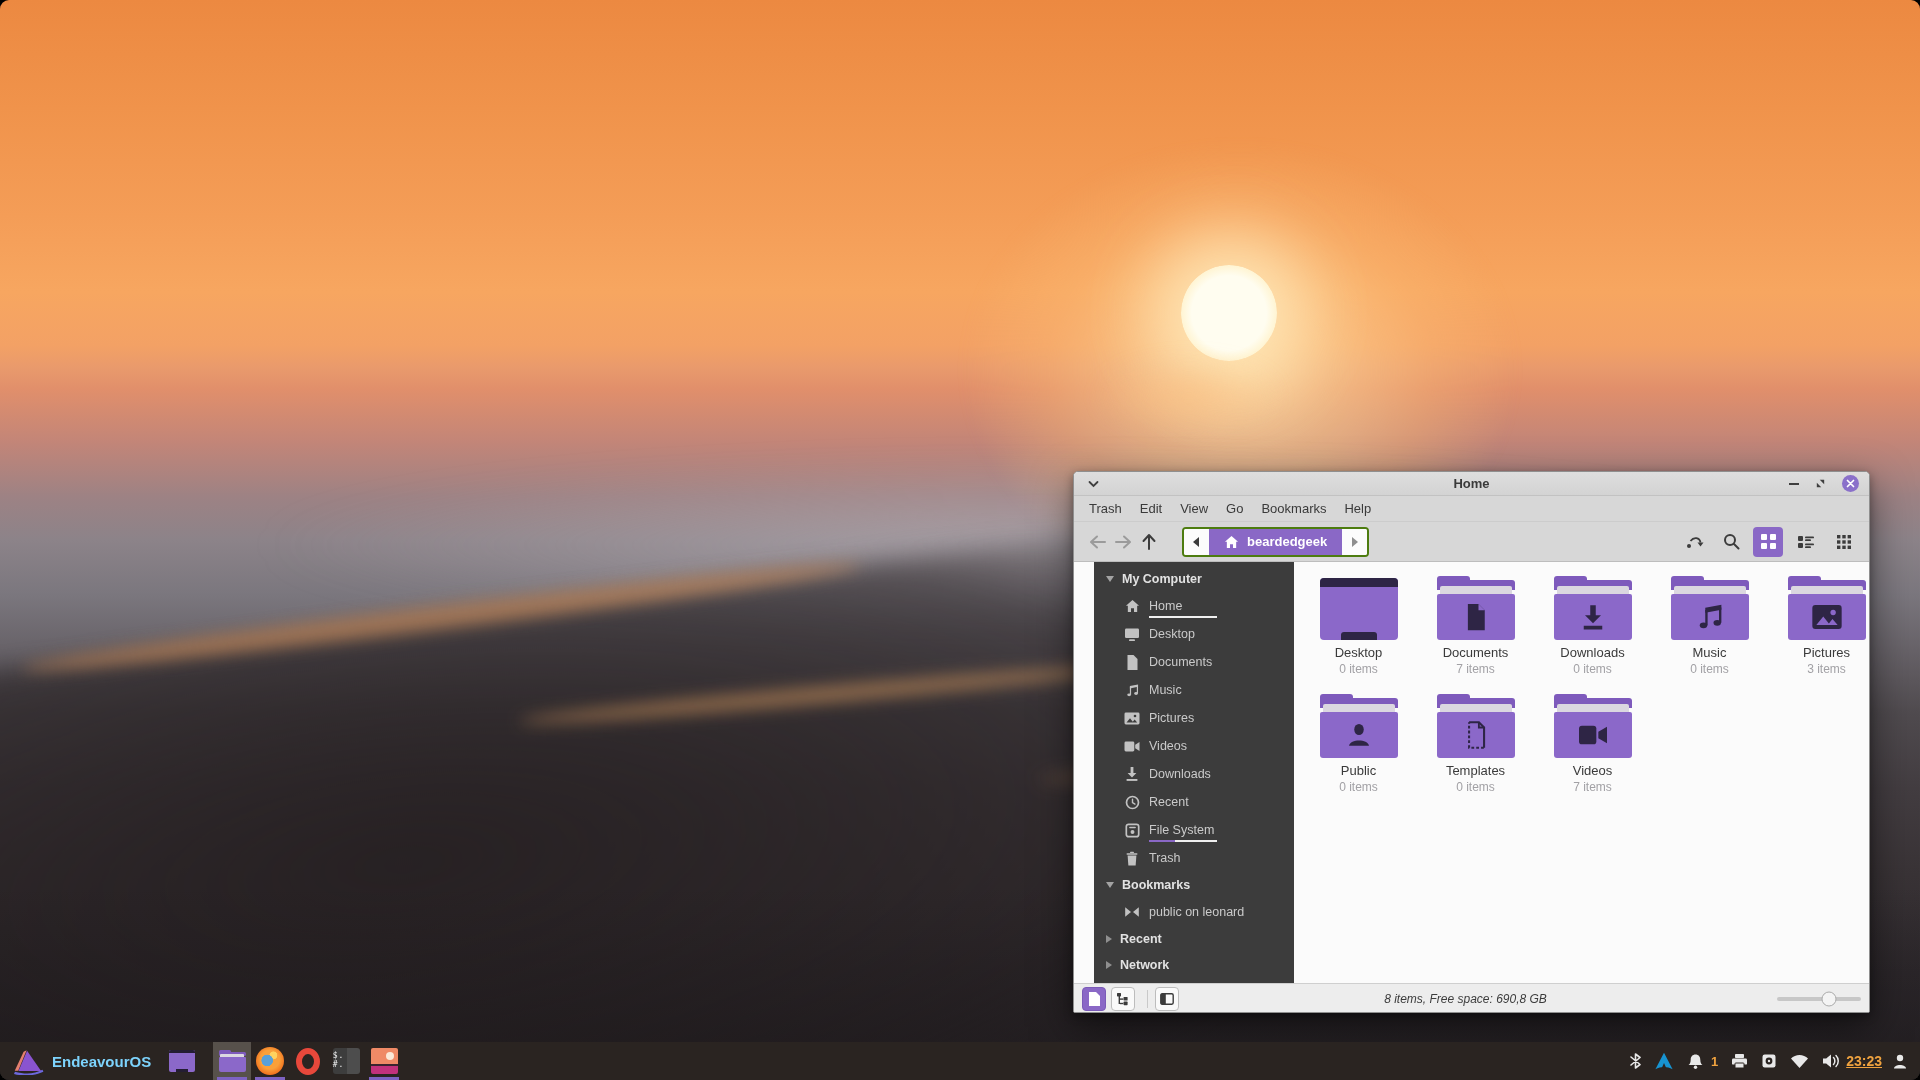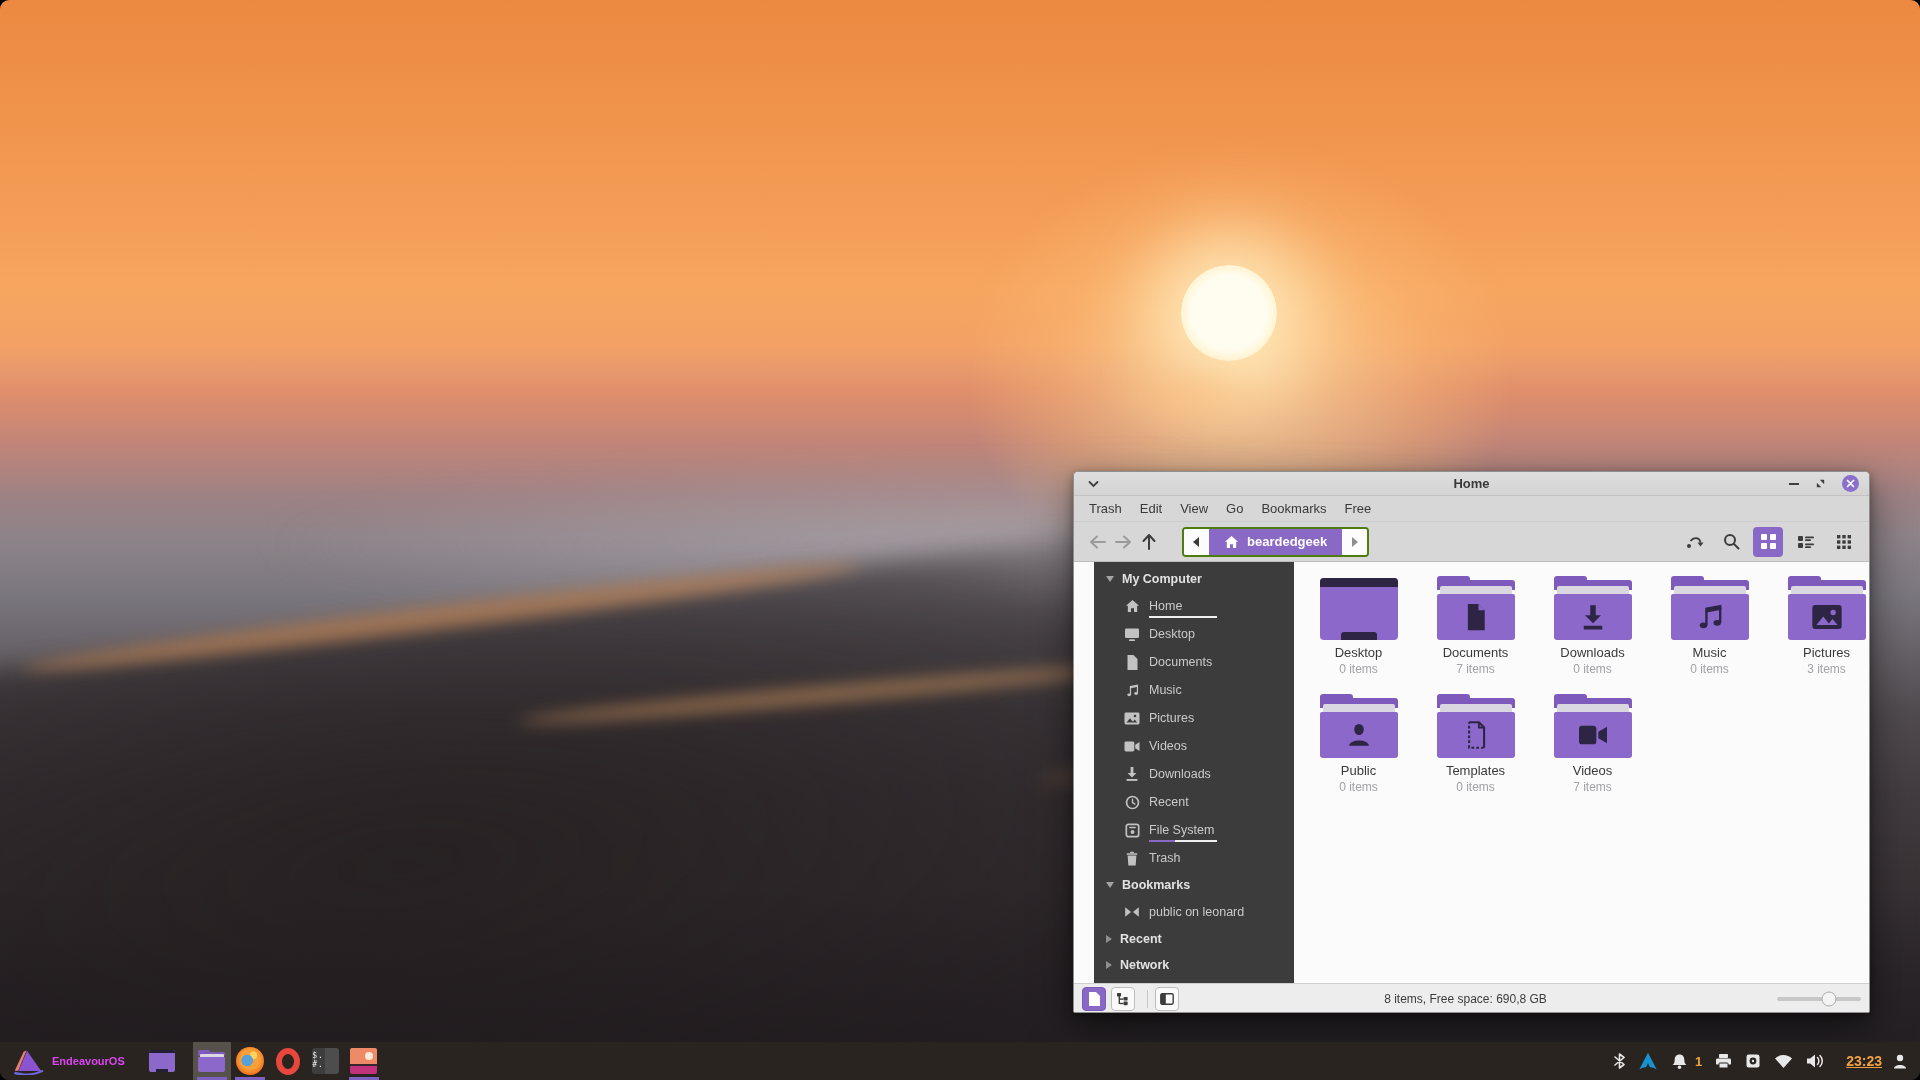--- a/index.html
+++ b/index.html
@@ -99,32 +99,32 @@
   .f-glyph{position:absolute;left:0;right:0;top:18px;bottom:0;display:flex;align-items:center;justify-content:center;color:var(--glyph);}
   .ficon.desk .d-body{position:absolute;left:0;right:0;top:2px;bottom:0;background:var(--folder);border-radius:4px;}
   .ficon.desk .d-top{position:absolute;left:0;right:0;top:2px;height:9px;background:var(--glyph);border-radius:4px 4px 0 0;}
   .ficon.desk .d-foot{position:absolute;left:50%;transform:translateX(-50%);bottom:0;width:36px;height:8px;background:var(--glyph);border-radius:3px 3px 0 0;}
 
   .statusbar{height:30px;background:#ededed;border-top:1px solid #cfcfcf;display:flex;align-items:center;padding:0 8px;position:relative;}
   .sb-btn{width:24px;height:24px;border:1px solid #bdbdbd;border-radius:4px;background:#fafafa;display:flex;
     align-items:center;justify-content:center;color:#3c3c3c;margin-right:5px;}
   .sb-btn.active{background:var(--accent);border-color:#7b5bb8;color:#fff;}
   .sb-sep{width:1px;height:18px;background:#c9c9c9;margin:0 7px;}
-  .status-text{position:absolute;left:0;right:12px;text-align:center;font-size:12px;color:#3c3c3c;}
+  .status-text{position:absolute;left:0;right:12px;text-align:center;font-size:12px;color:#3c3c3c;font-style:italic;}
   .zoom-slider{margin-left:auto;position:relative;width:84px;height:15px;display:flex;align-items:center;z-index:1;}
   .zoom-track{width:100%;height:4px;border-radius:2px;background:#c7c7c7;overflow:hidden;}
   .zoom-fill{width:62%;height:100%;background:var(--accent);}
   .zoom-knob{position:absolute;left:62%;top:50%;transform:translate(-50%,-50%);width:15px;height:15px;border-radius:50%;
     background:#f4f4f4;border:1px solid #ababab;}
 
   
   .taskbar{position:absolute;left:0;right:0;bottom:0;height:38px;background:var(--taskbar-bg);z-index:10;
     display:flex;align-items:center;padding:0 12px;}
   .tb-logo{width:32px;height:28px;display:flex;margin-right:8px;}
-  .os-label{color:#d946ef;font-size:11px;font-weight:bold;margin-right:20px;}
+  .os-label{color:#7dd3fc;font-size:15px;font-weight:bold;margin-right:14px;}
   .show-desktop{width:34px;height:38px;display:flex;align-items:center;justify-content:center;margin-right:14px;}
   .sd-icon{position:relative;width:26px;height:22px;}
   .sd-body{position:absolute;inset:0;background:var(--folder);border-radius:2px;}
   .sd-top{position:absolute;left:0;right:0;top:0;height:3px;background:#241d33;border-radius:2px 2px 0 0;}
   .sd-foot{position:absolute;left:50%;transform:translateX(-50%);bottom:0;width:12px;height:3px;background:#241d33;}
   .task{position:relative;width:38px;height:38px;display:flex;align-items:center;justify-content:center;}
   .task.active{background:#57514b;}
   .task.running::after{content:"";position:absolute;left:4px;right:4px;bottom:0;height:3px;background:#7d62c2;}
   .fm-icon{position:relative;width:27px;height:22px;}
   .fm-tab{position:absolute;left:0;top:0;width:12px;height:4px;background:var(--folder-dark);border-radius:1.5px 1.5px 0 0;}
@@ -138,21 +138,21 @@
   .opera-icon{width:24px;height:27px;border-radius:50%;border:6.5px solid #e8483b;}
   .terminal-icon{width:27px;height:26px;border-radius:3px;background:linear-gradient(90deg,#3d3d3d 0 50%,#4d4d4d 50%);
     color:#f5f5f5;font-family:"DejaVu Sans Mono",monospace;font-size:8px;display:flex;align-items:flex-start;
     justify-content:center;padding-top:3px;letter-spacing:1px;}
   .imageviewer-icon{width:27px;height:26px;border-radius:2px;position:relative;overflow:hidden;
     background:linear-gradient(180deg,#ef8a66 0 62%,#3a2430 62% 68%,#c2317c 68% 100%);}
   .imageviewer-icon::after{content:"";position:absolute;left:15px;top:4px;width:8px;height:8px;border-radius:50%;background:#fbe9d8;}
   .tray{margin-left:auto;display:flex;align-items:center;gap:13px;}
   .tray-icon{display:flex;align-items:center;justify-content:center;color:#e8e8e8;}
   .badge{color:var(--clock);font-size:13px;font-weight:bold;margin-left:-6px;}
-  .clock{color:var(--clock);font-size:14px;font-weight:bold;margin:0 10px 0 22px;text-decoration:underline;}
+  .clock{color:var(--clock);font-size:14px;font-weight:bold;margin:0 10px 0 6px;text-decoration:underline;}
 </style>
 </head>
 <body>
 
 <div class="screen">
 
   <div class="wallpaper">
     <div class="sun-glow"></div>
     <div class="sun"></div>
     <div class="streak"></div>
@@ -188,21 +188,21 @@
         </span>
       </span>
     </div>
 
     <div class="menubar" id="menubar">
         <span class="menu-item">Trash</span>
         <span class="menu-item">Edit</span>
         <span class="menu-item">View</span>
         <span class="menu-item">Go</span>
         <span class="menu-item">Bookmarks</span>
-        <span class="menu-item">Free</span>
+        <span class="menu-item">Help</span>
       </div>
 
     <div class="toolbar">
       <span class="nav-btn">
         <svg width="17" height="14" viewBox="0 0 17 14">
             <path d="M8 1.5L2 7l6 5.5M2.5 7H16" fill="none" stroke="currentColor" stroke-width="2" stroke-linecap="round" stroke-linejoin="round"></path>
           </svg>
       </span>
       <span class="nav-btn">
         <svg width="17" height="14" viewBox="0 0 17 14">

